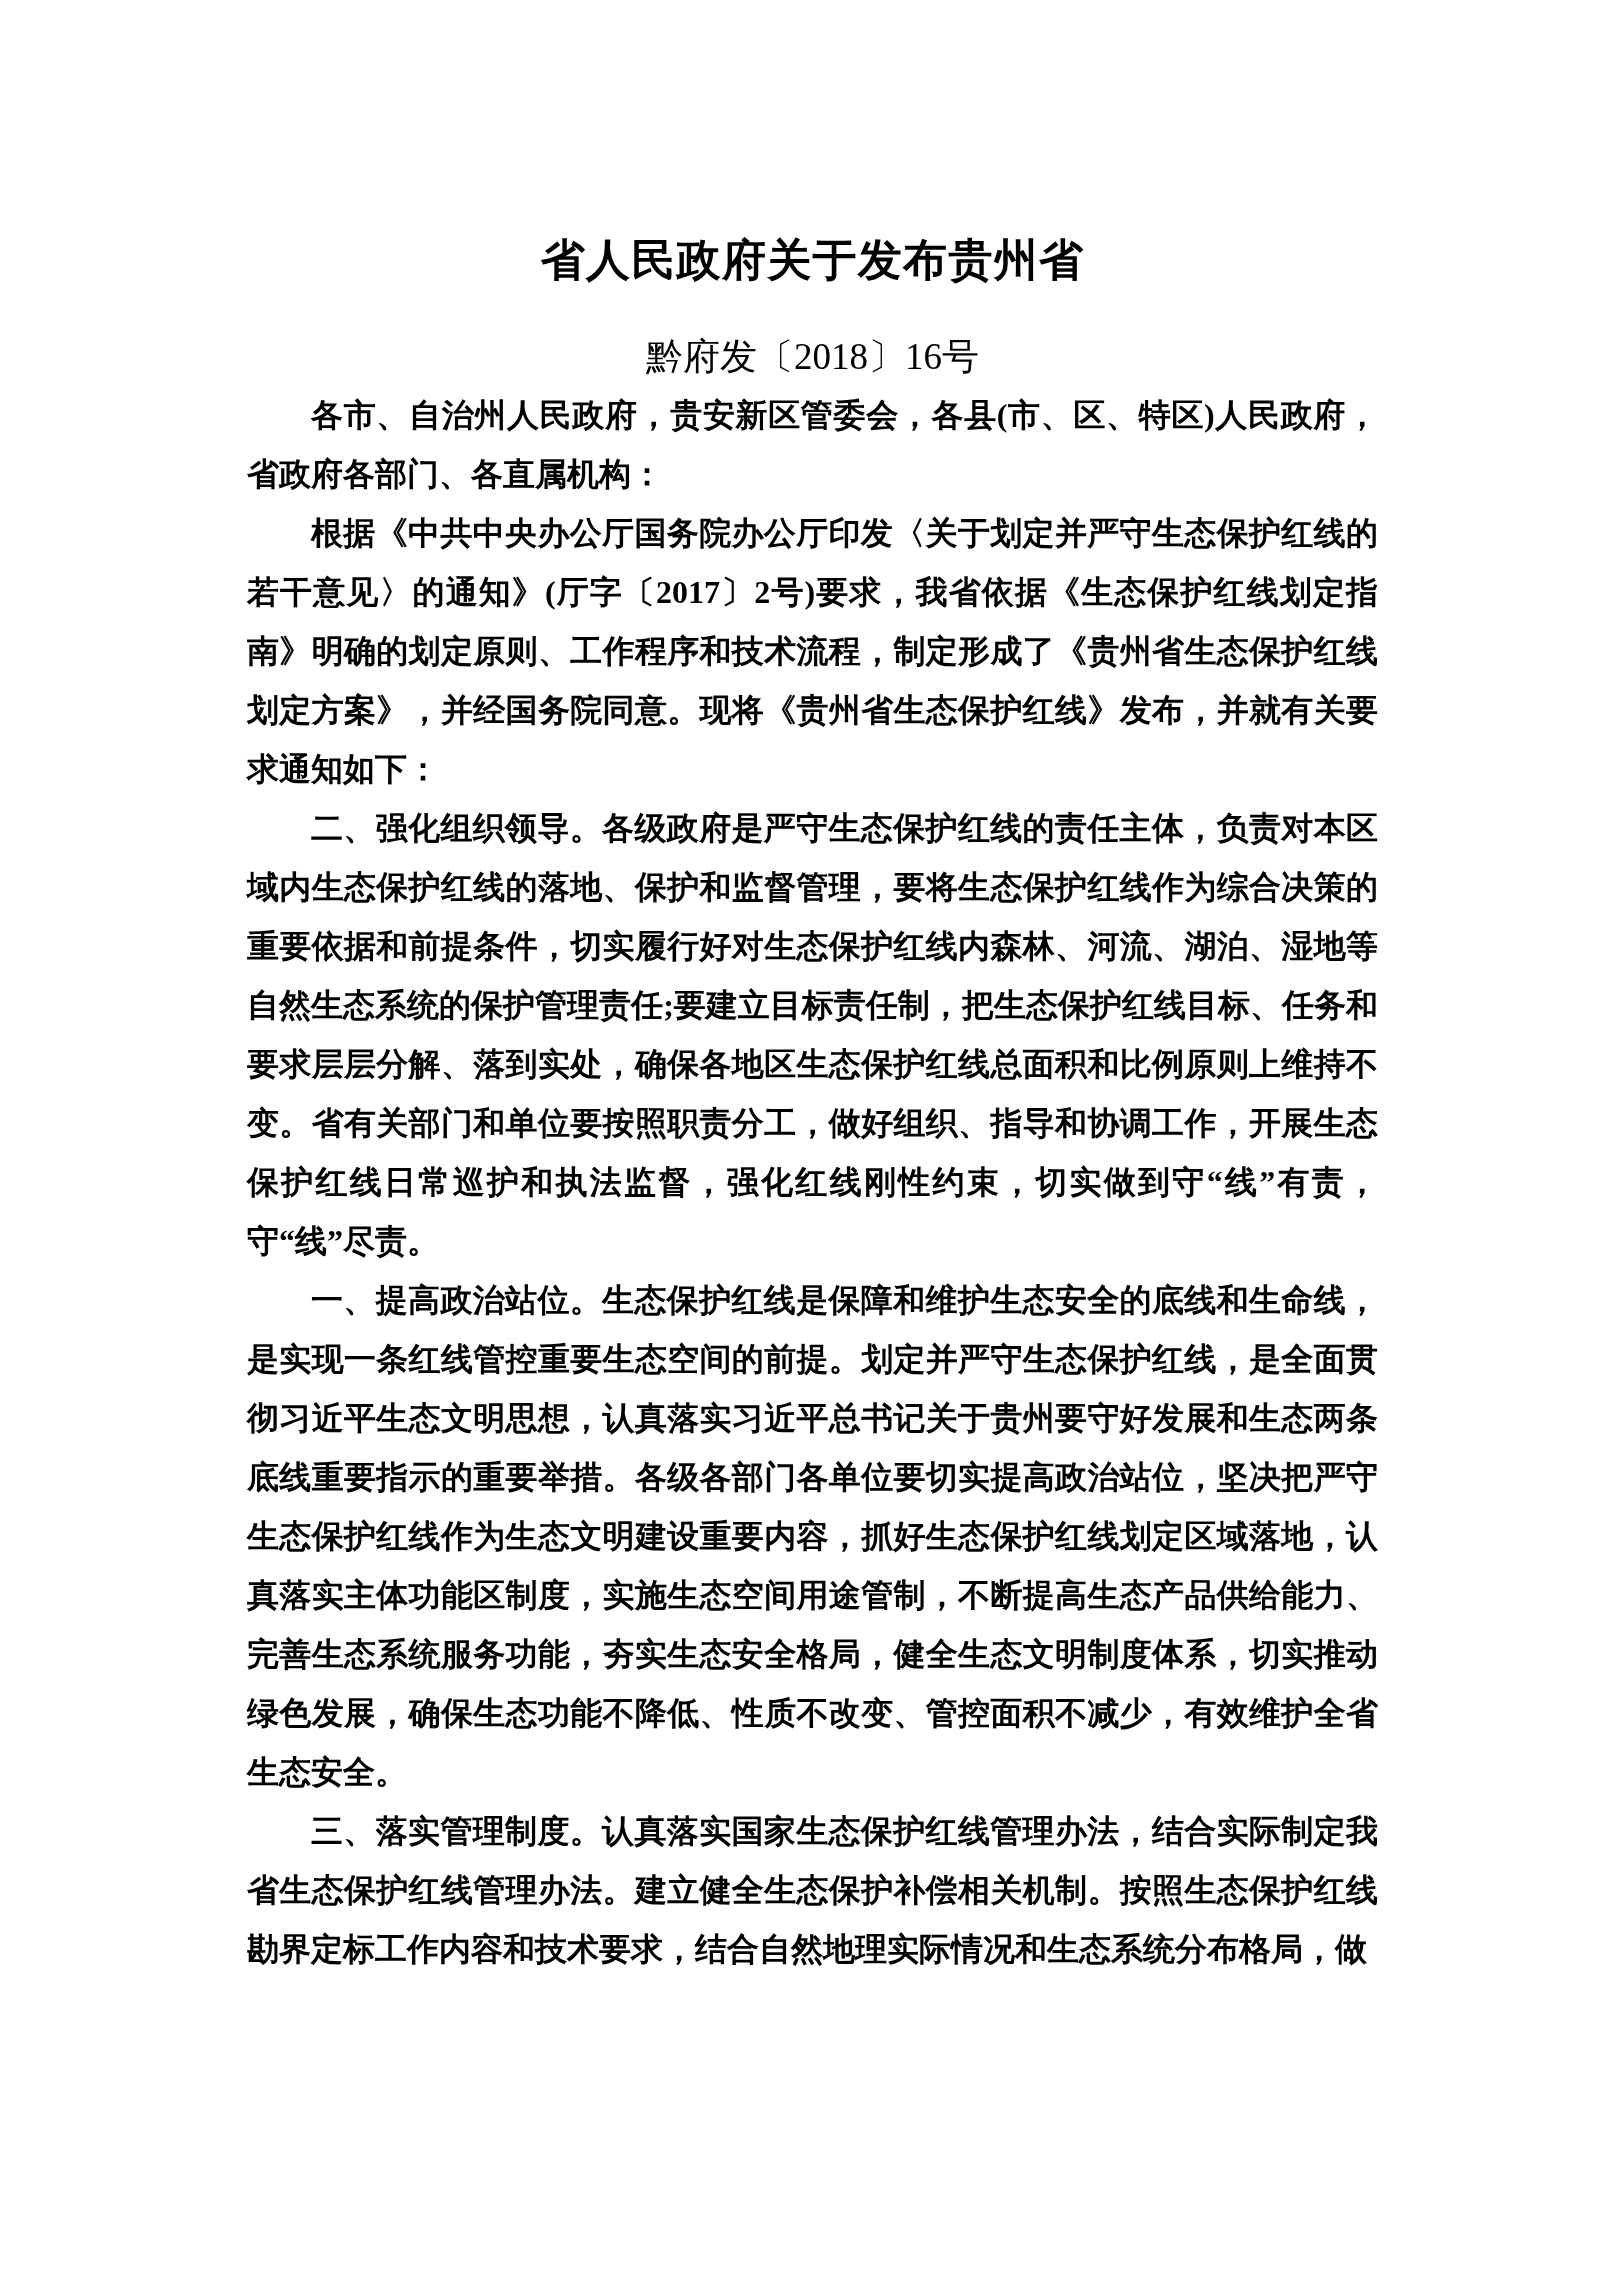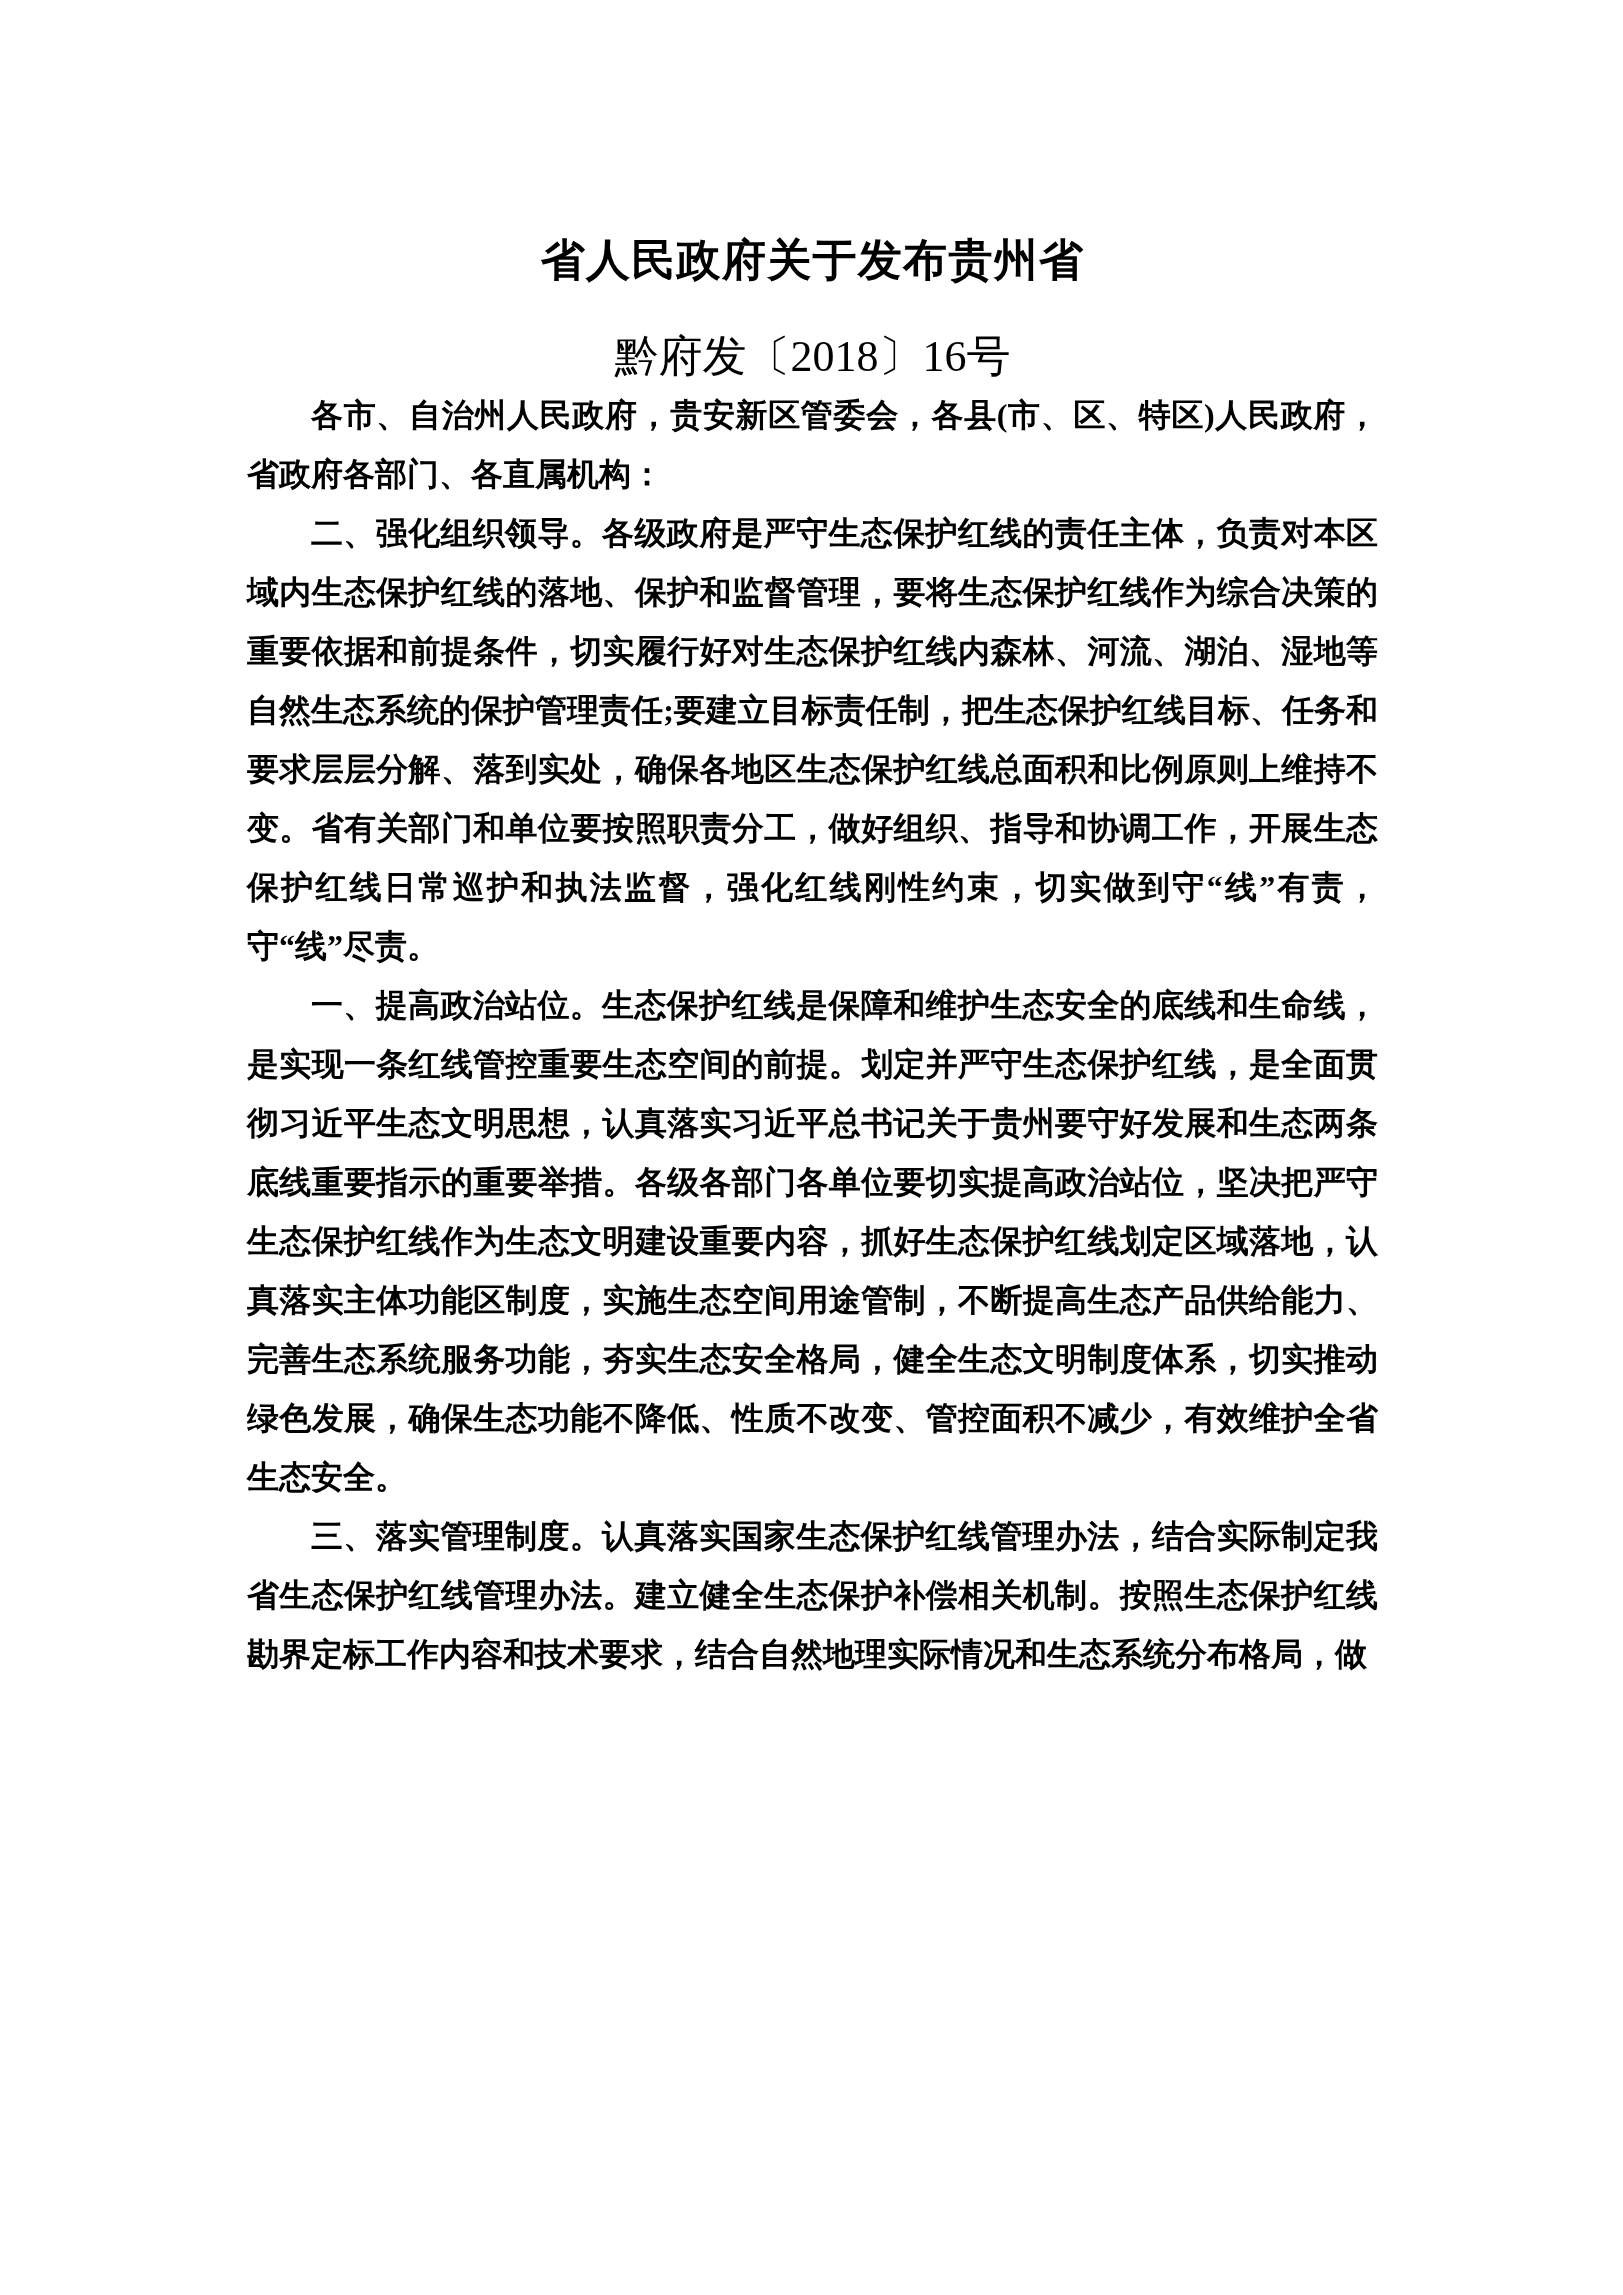--- a/index.html
+++ b/index.html
@@ -21,21 +21,21 @@
   }
   .title-line {
     font-size: 44px;
     line-height: 117px;
     font-weight: bold;
     text-align: center;
     letter-spacing: 1.3px;
     white-space: nowrap;
   }
   .doc-number {
-    font-size: 44px;
+    font-size: 37px;
     line-height: 59px;
     margin-top: 7.9px;
     text-align: center;
     font-weight: normal;
   }
   .body-text p {
     margin: 0;
     font-size: 32px;
     line-height: 59px;
     text-align: justify;
@@ -48,18 +48,19 @@
 <body>
 
 <div class="page">
   <header>
     <div class="title-line">省人民政府关于发布贵州省</div>
     <div class="doc-number">黔府发〔2018〕16号</div>
   </header>
 
   <main class="body-text">
     <p>各市、自治州人民政府，贵安新区管委会，各县(市、区、特区)人民政府，省政府各部门、各直属机构：</p>
+    <p>根据《中共中央办公厅国务院办公厅印发〈关于划定并严守生态保护红线的若干意见〉的通知》(厅字〔2017〕2号)要求，我省依据《生态保护红线划定指南》明确的划定原则、工作程序和技术流程，制定形成了《贵州省生态保护红线划定方案》，并经国务院同意。现将《贵州省生态保护红线》发布，并就有关要求通知如下：</p>
     <p>二、强化组织领导。各级政府是严守生态保护红线的责任主体，负责对本区域内生态保护红线的落地、保护和监督管理，要将生态保护红线作为综合决策的重要依据和前提条件，切实履行好对生态保护红线内森林、河流、湖泊、湿地等自然生态系统的保护管理责任;要建立目标责任制，把生态保护红线目标、任务和要求层层分解、落到实处，确保各地区生态保护红线总面积和比例原则上维持不变。省有关部门和单位要按照职责分工，做好组织、指导和协调工作，开展生态保护红线日常巡护和执法监督，强化红线刚性约束，切实做到守“线”有责，守“线”尽责。</p>
     <p>一、提高政治站位。生态保护红线是保障和维护生态安全的底线和生命线，是实现一条红线管控重要生态空间的前提。划定并严守生态保护红线，是全面贯彻习近平生态文明思想，认真落实习近平总书记关于贵州要守好发展和生态两条底线重要指示的重要举措。各级各部门各单位要切实提高政治站位，坚决把严守生态保护红线作为生态文明建设重要内容，抓好生态保护红线划定区域落地，认真落实主体功能区制度，实施生态空间用途管制，不断提高生态产品供给能力、完善生态系统服务功能，夯实生态安全格局，健全生态文明制度体系，切实推动绿色发展，确保生态功能不降低、性质不改变、管控面积不减少，有效维护全省生态安全。</p>
     <p>三、落实管理制度。认真落实国家生态保护红线管理办法，结合实际制定我省生态保护红线管理办法。建立健全生态保护补偿相关机制。按照生态保护红线勘界定标工作内容和技术要求，结合自然地理实际情况和生态系统分布格局，做</p>
   </main>
 </div>
 
 
 </body></html>

